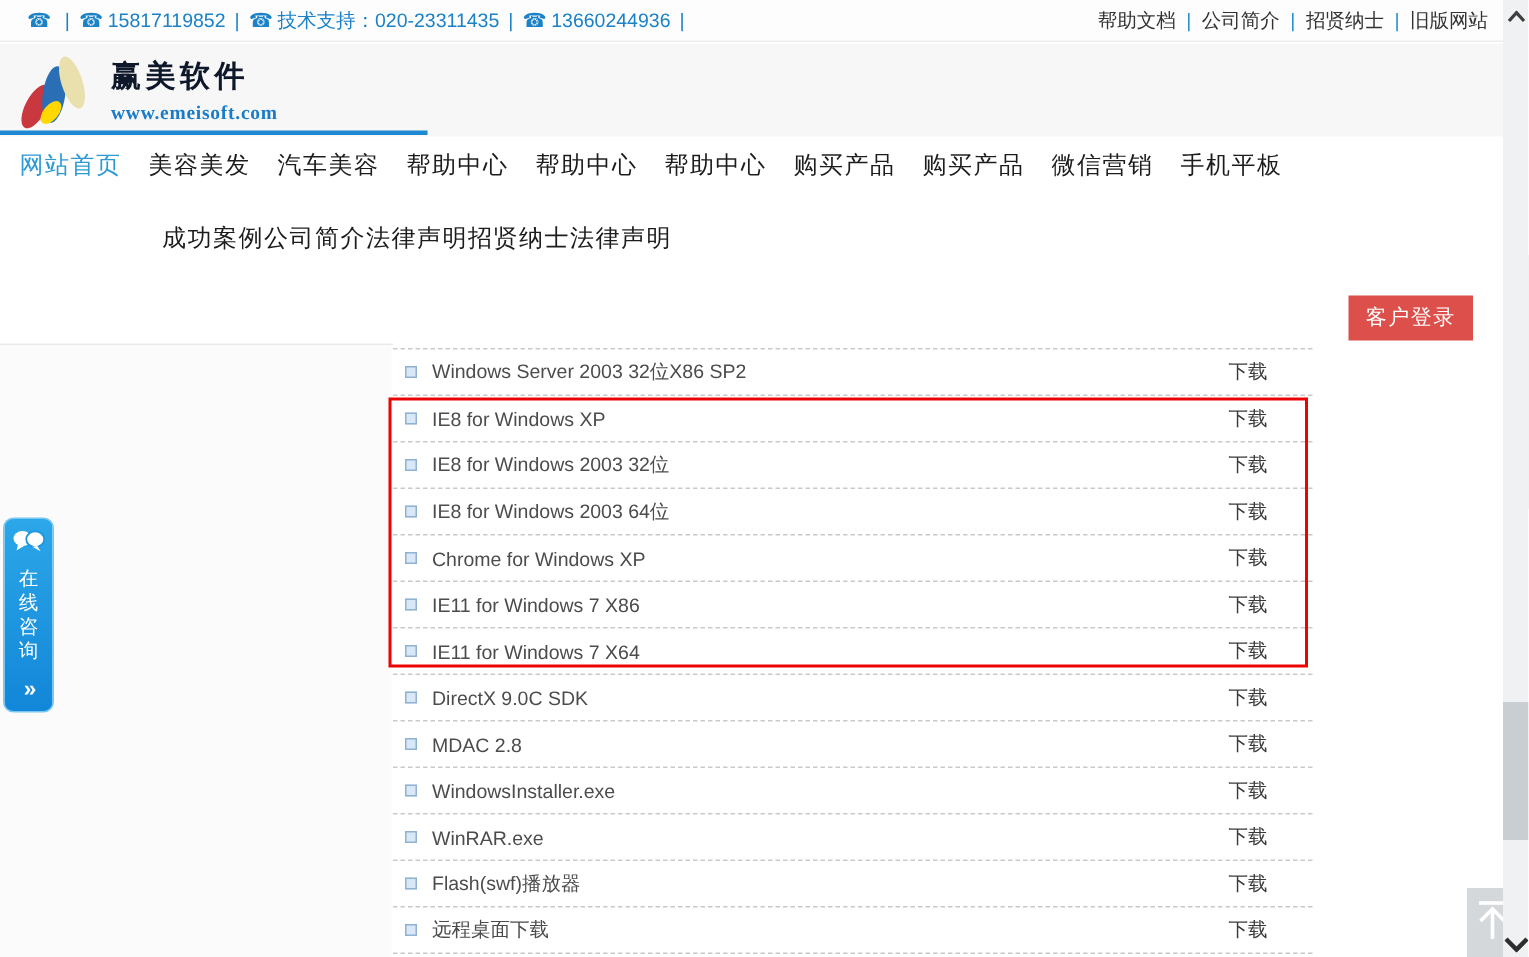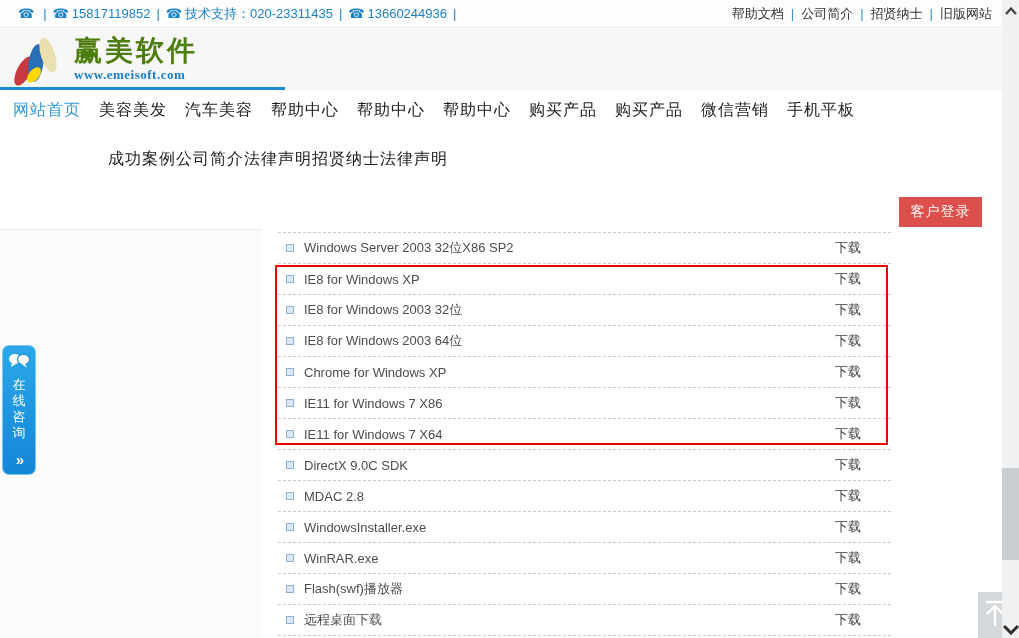--- a/index.html
+++ b/index.html
@@ -14,42 +14,42 @@
   .phone-ic{font-size:13px;margin-right:3px;}
   .tsep{color:#1b82c8;margin:0 6px;}
   .toplinks{margin-left:auto;display:flex;align-items:center;font-size:13px;color:#333;padding-right:10px;}
   .toplink{cursor:pointer;color:#333;}
   .lsep{color:#2a8fd0;margin:0 7px;}
 
   
   .logoband{position:absolute;left:0;top:29px;width:1002px;height:62px;background:#f7f7f7;}
   .logo{position:absolute;left:10px;top:4px;display:flex;align-items:flex-start;}
   .logo-text{margin-left:2px;margin-top:2px;}
-  .logo-name{color:#4d7c0f;font-size:28px;font-weight:bold;letter-spacing:3px;line-height:32px;font-family:Liberation Serif, serif;}
+  .logo-name{color:#0f172a;font-size:20px;font-weight:bold;letter-spacing:3px;line-height:32px;font-family:Liberation Serif, serif;}
   .logo-url{color:#1a7cc8;font-size:13px;font-weight:bold;letter-spacing:.5px;font-family:Liberation Serif, serif;}
   .logo-underline{position:absolute;left:0;top:87px;width:285px;height:3px;background:#1e88d2;}
 
   
   .nav{position:absolute;left:0;top:92px;width:1002px;height:96px;background:#fff;}
   .nav-row1{position:absolute;left:13px;top:8px;display:flex;gap:18px;}
   .nav-row2{position:absolute;left:108px;top:57px;display:flex;}
   .nav-item{font-size:16px;color:#1c1c1c;letter-spacing:1px;cursor:pointer;white-space:nowrap;}
   .nav-item.active{color:#2e9ad5;}
 
   
   .login-btn{position:absolute;left:899px;top:197px;width:83px;height:30px;background:#dc4f4a;
              color:#fff;font-size:14px;border-radius:0;display:flex;align-items:center;
              justify-content:center;letter-spacing:1px;cursor:pointer;}
 
   
   .left-line{position:absolute;left:0;top:229px;width:262px;height:1px;background:#e9e9e9;}
   .left-pane{position:absolute;left:0;top:230px;width:261px;height:408px;background:#fbfbfb;}
 
   
-  .dl-list{position:absolute;left:278px;top:232px;width:613px;border-top:1px dashed #c9c9c9;}
+  .dl-list{position:absolute;left:262px;top:232px;width:613px;border-top:1px dashed #c9c9c9;}
   .dl-row{height:30px;display:flex;align-items:center;border-bottom:1px dashed #c9c9c9;}
   .bullet{width:6px;height:6px;background:#d9e8f6;border:1px solid #8fb2d4;margin:0 10px 0 8px;flex:none;}
   .dl-name{font-size:13px;color:#4c4c4c;}
   .dl-link{margin-left:auto;margin-right:30px;font-size:13px;color:#3a3a3a;cursor:pointer;}
   .red-box{position:absolute;left:-3px;top:32px;width:613px;height:180px;border:2px solid #ec0404;
            box-sizing:border-box;pointer-events:none;}
 
   
   .chat-widget{position:absolute;left:2px;top:345px;width:34px;height:130px;border-radius:7px;
                background:linear-gradient(180deg,#2ca7e9,#1286d8);border:1px solid #79c7f1;

